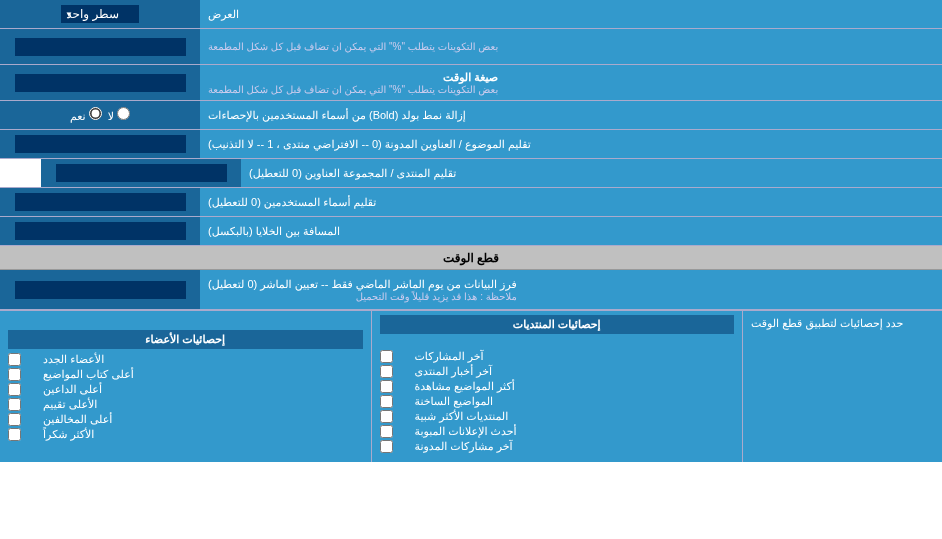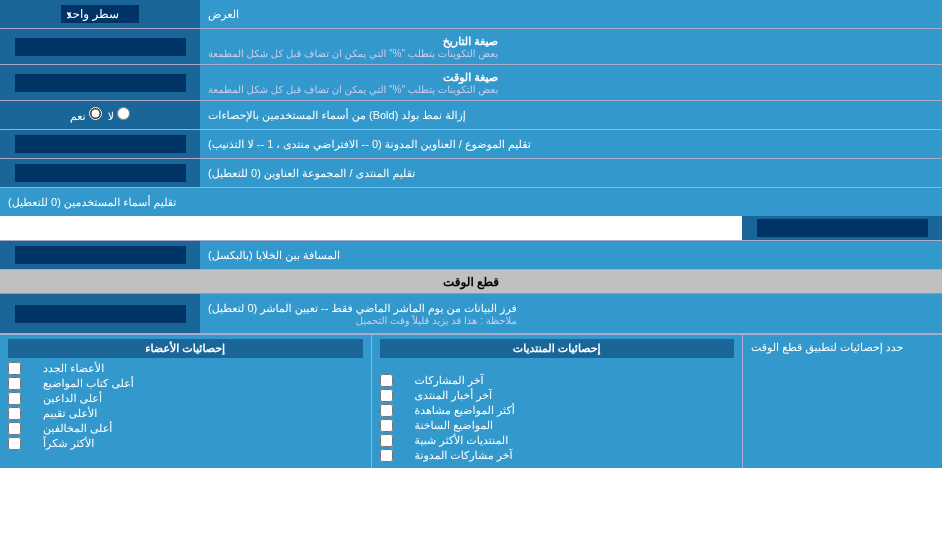--- a/index.html
+++ b/index.html
@@ -135,21 +135,20 @@
           <option>سطرين</option>
           <option>ثلاثة أسطر</option>
         </select>
       </div>
     </div>
   </div>
 
   <div class="row" style="min-height:36px;">
     <div class="label-cell small-text">
       <div style="text-align:right;">
-        <div style="font-weight:bold; font-size:11px;">صيغة التاريخ</div>
         <div style="font-size:10px; color:#cce;">بعض التكوينات يتطلب "%" التي يمكن ان تضاف قبل كل شكل المطمعة</div>
       </div>
     </div>
     <div class="input-cell">
       <input type="text" style="">
     </div>
   </div>
 
   <div class="row" style="min-height:36px;">
     <div class="label-cell small-text">
@@ -183,30 +182,30 @@
 
   <div class="row" style="min-height:28px;">
     <div class="label-cell">
       <span>تقليم الموضوع / العناوين المدونة (0 -- الافتراضي منتدى ، 1 -- لا التذنيب)</span>
     </div>
     <div class="input-cell">
       <input type="text" style="">
     </div>
   </div>
 
-  <div class="row" style="min-height:28px;">
+  <div class="row" style="min-height:28px;padding-left:41px;">
     <div class="label-cell">
       <span>تقليم المنتدى / المجموعة العناوين (0 للتعطيل)</span>
     </div>
     <div class="input-cell">
       <input type="text" style="">
     </div>
   </div>
 
-  <div class="row" style="min-height:28px;flex-direction:column;">
+  <div class="row" style="min-height:28px;">
     <div class="label-cell">
       <span>تقليم أسماء المستخدمين (0 للتعطيل)</span>
     </div>
     <div class="input-cell">
       <input type="text" style="">
     </div>
   </div>
 
   <div class="row" style="min-height:28px;">
     <div class="label-cell">
@@ -258,25 +257,29 @@
       <div class="checkbox-item">
         <input type="checkbox" style="">
         <span>المواضيع الساخنة</span>
       </div>
       <div class="checkbox-item">
         <input type="checkbox" style="">
         <span>المنتديات الأكثر شبية</span>
       </div>
       <div class="checkbox-item">
         <input type="checkbox" style="">
+        <span>أحدث الإعلانات المبوبة</span>
+      </div>
+      <div class="checkbox-item">
+        <input type="checkbox" style="">
         <span>آخر مشاركات المدونة</span>
       </div>
     </div>
 
-    <div style="flex:1; background:#3399cc; padding:4px 8px;">
+    <div style="flex:1; background:#3399cc; padding:19px 8px;">
       <div style="background:#1a6699; color:#fff; text-align:center; font-weight:bold; padding:3px 5px; font-size:11px; margin-bottom:4px;">
         <span>إحصائيات الأعضاء</span>
       </div>
       <div class="checkbox-item">
         <input type="checkbox" style="">
         <span>الأعضاء الجدد</span>
       </div>
       <div class="checkbox-item">
         <input type="checkbox" style="">
         <span>أعلى كتاب المواضيع</span>

